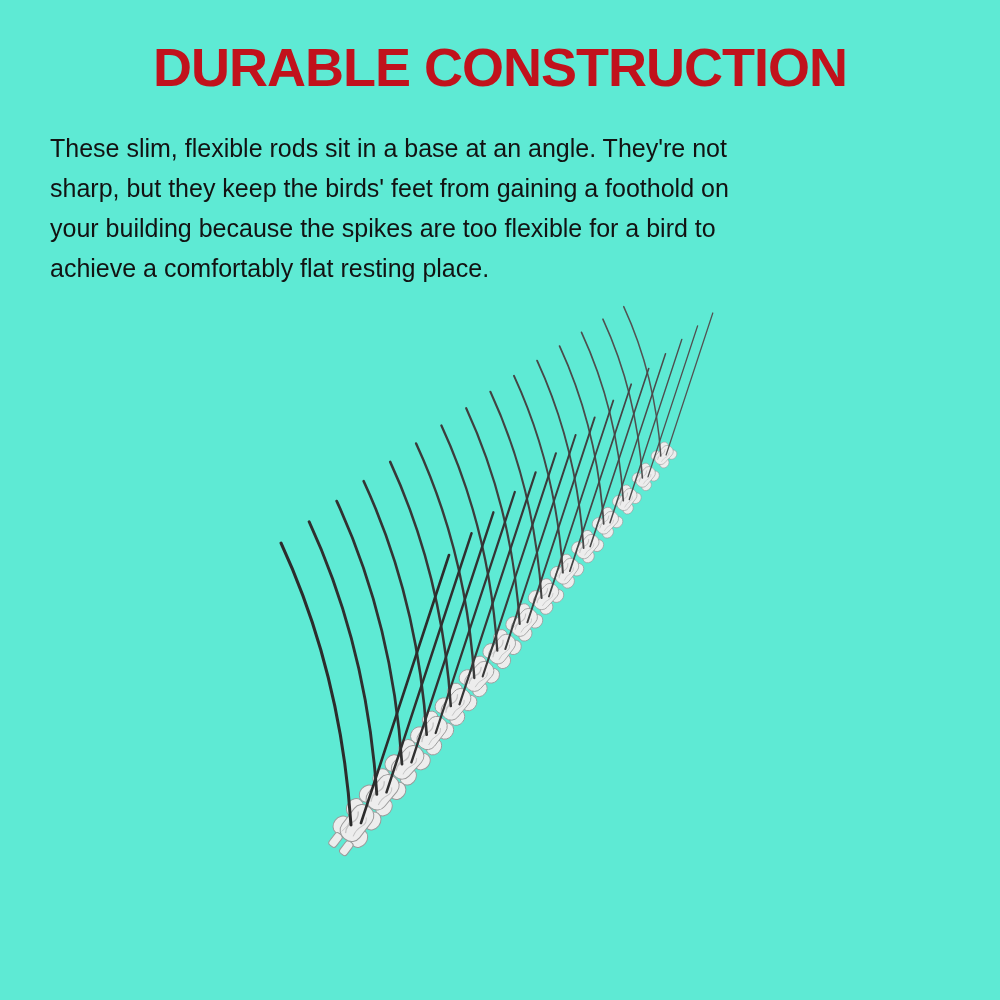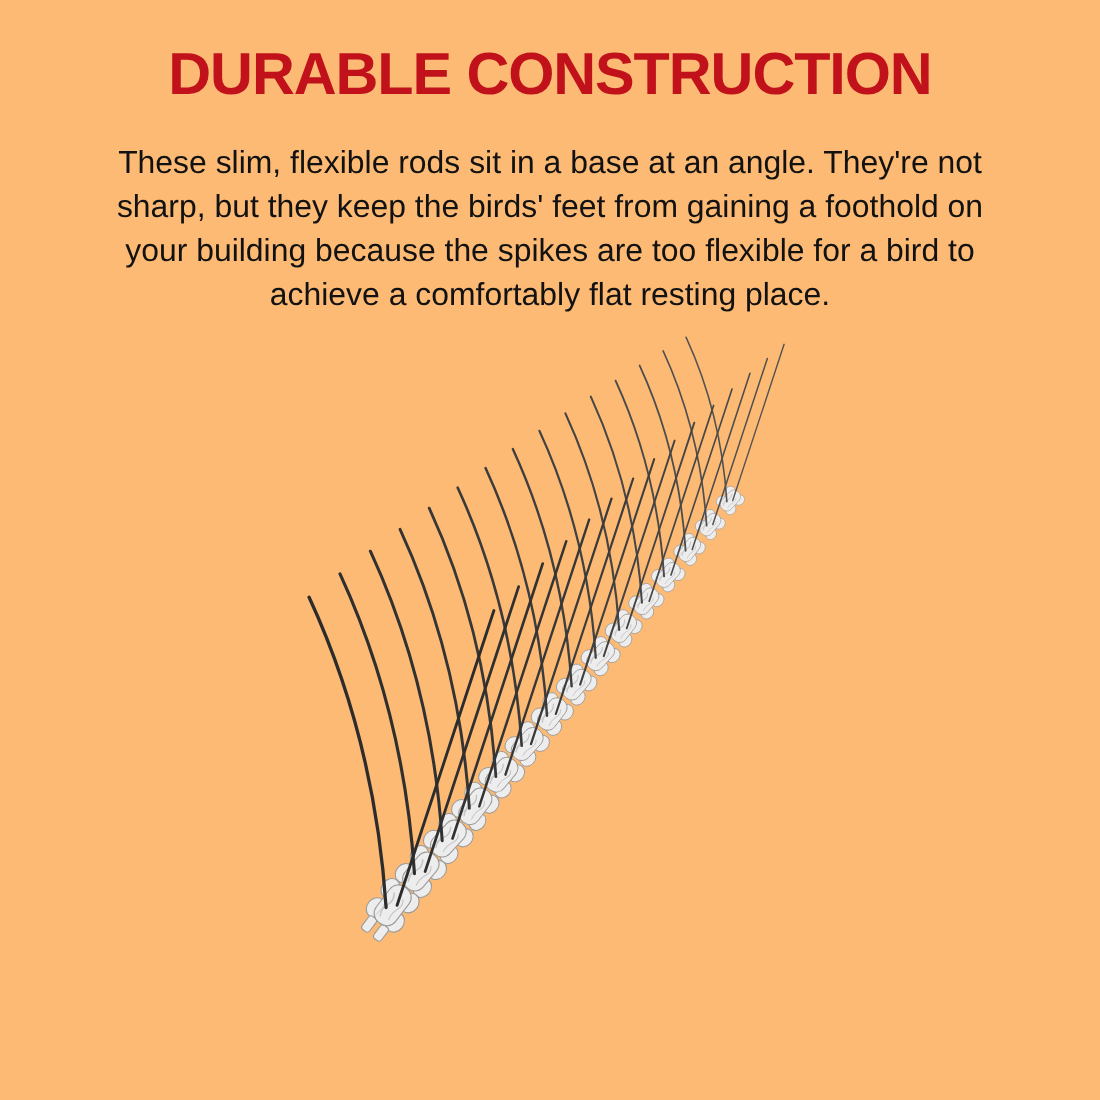--- a/index.html
+++ b/index.html
@@ -1,31 +1,31 @@
 <!DOCTYPE html>
 <html><head>
 <meta charset="utf-8">
 <style>
   html,body{margin:0;padding:0;background:#ffffff;}
   body{width:1000px;height:1000px;font-family:"Liberation Sans",sans-serif;}
-  .page{position:relative;width:1000px;height:1000px;overflow:hidden;background:#fdba74;}
+  .page{position:relative;width:1000px;height:1000px;overflow:hidden;background:#5eead4;}
   .headline{
     margin:40px 0 0 0;
     text-align:center;
     font-size:54px;
     font-weight:700;
     letter-spacing:-1px;
     line-height:1;
     color:#c1121c;
   }
   .description{
     margin:34px auto 4px auto;
     width:900px;
-    text-align:center;
-    font-size:29px;
+    text-align:left;
+    font-size:25px;
     line-height:40px;
     font-weight:400;
     color:#121212;
     white-space:pre-line;
   }
   figure.photo{position:absolute;left:0;top:0;width:1000px;height:1000px;margin:0;}
   figure.photo svg{display:block;width:1000px;height:1000px;}
 </style>
 </head>
 <body>

